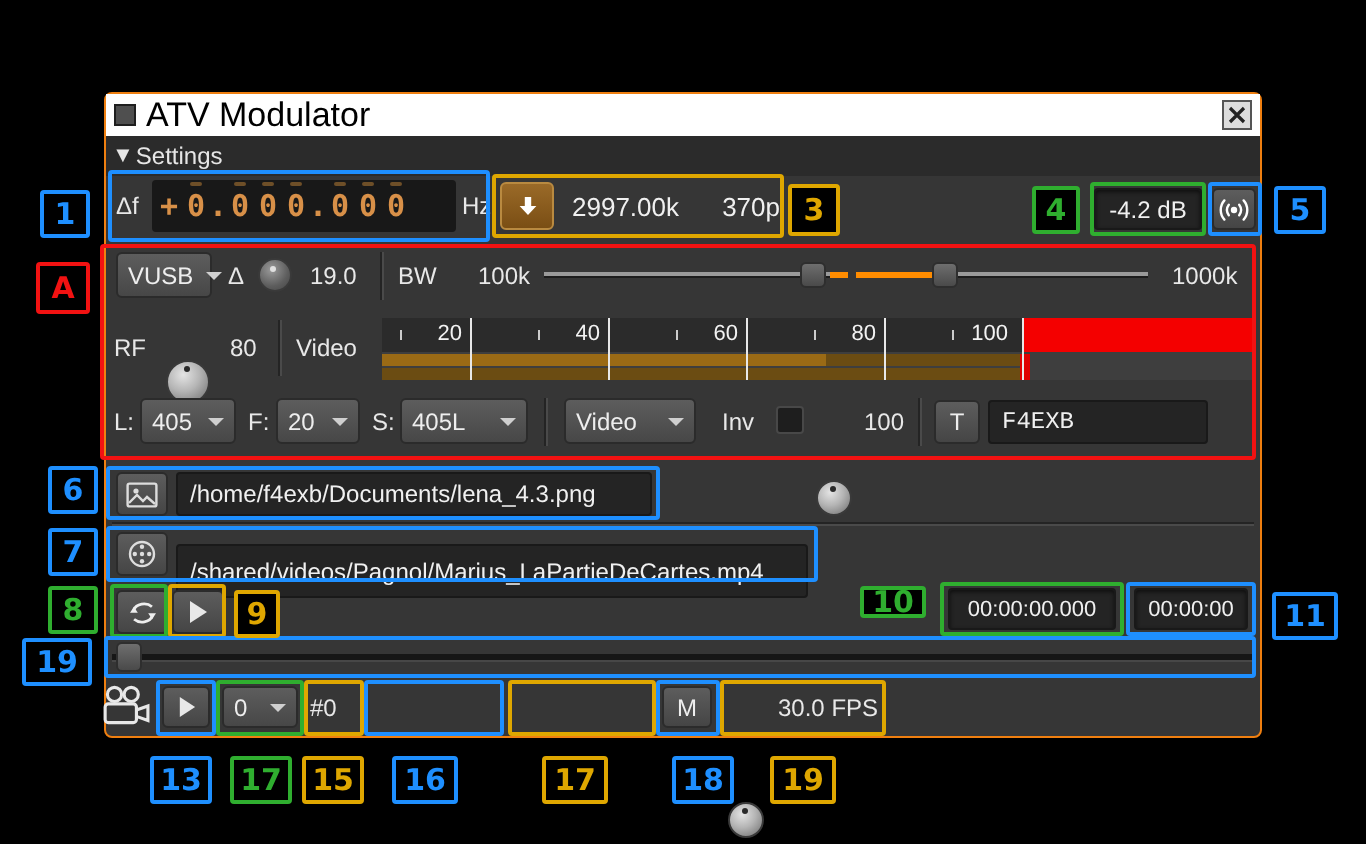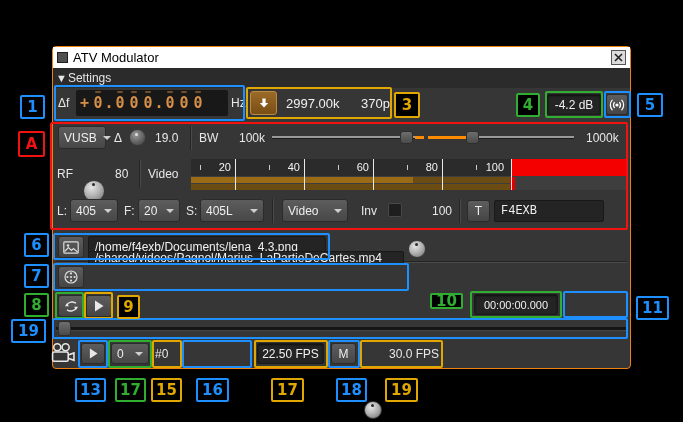--- a/index.html
+++ b/index.html
@@ -7,21 +7,21 @@
   #root {
     position:relative; width:683px; height:422px; background:#000;
     font-family:"Liberation Sans", sans-serif; overflow:hidden;
   }
   .abs { position:absolute; }
 
   
   .dlg-frame { border:1px solid #ef7f10; border-radius:4px; background:#363636; }
   .titlebar { background:#ffffff; display:flex; align-items:center; padding:0 4px; }
   .title-ico { width:11px; height:11px; background:#4f4f4f; border:1px solid #1f1f1f; margin-right:5px; }
-  .title-txt { color:#000; font-size:13px; line-height:1; }
+  .title-txt { color:#000; font-size:17px; line-height:1; }
   .close-btn { margin-left:auto; width:15px; height:15px; background:#dcdcdc; border:1px solid #555;
                display:flex; align-items:center; justify-content:center; }
   .settingsbar { background:#2b2b2b; color:#e6e6e6; font-size:12px; display:flex; align-items:center; padding:0 3px; }
   .tri-down { font-size:11px; color:#e6e6e6; margin-right:1px; }
 
   
   .lbl { color:#e8e8e8; font-size:12px; display:flex; align-items:center; white-space:nowrap; }
   .btn { display:flex; align-items:center; justify-content:center; color:#eee;
          background:linear-gradient(#5d5d5d,#454545); border:1px solid #2b2b2b; border-radius:3px; }
   .btn-brown { background:linear-gradient(#9a6a28,#7a4e14); border:1px solid #b98a40; }
@@ -247,38 +247,39 @@
   <div class="abs btn" style="left:58px;top:266px;width:26px;height:22px">
     <svg width="14" height="14" viewBox="0 0 14 14">
       <circle cx="7" cy="7" r="6" stroke="#ddd" fill="none" stroke-width="1.2"></circle>
       <circle cx="7" cy="7" r="1.1" fill="#ddd"></circle>
         <circle cx="7" cy="3.4" r="1.1" fill="#ddd"></circle>
       <circle cx="7" cy="10.6" r="1.1" fill="#ddd"></circle>
         <circle cx="3.4" cy="7" r="1.1" fill="#ddd"></circle>
       <circle cx="10.6" cy="7" r="1.1" fill="#ddd"></circle>
     </svg>
   </div>
-  <div class="abs field" style="left:88px;top:251px;width:316px;height:14px">/shared/videos/Pagnol/Marius_LaPartieDeCartes.mp4</div>
+  <div class="abs field" style="left:88px;top:272px;width:316px;height:27px">/shared/videos/Pagnol/Marius_LaPartieDeCartes.mp4</div>
 
   <div class="abs btn" style="left:58px;top:295px;width:26px;height:22px">
     <svg width="15" height="13" viewBox="0 0 16 14">
       <g stroke="#eee" fill="none" stroke-width="1.5">
         <path d="M12.8 3.6 A5.8 4.6 0 0 0 3 5.4"></path>
         <path d="M3.2 10.4 A5.8 4.6 0 0 0 13 8.6"></path>
       </g>
       <polygon points="1.0,6.8 5.2,6.8 3.1,3.6" fill="#eee"></polygon>
       <polygon points="10.8,7.2 15.0,7.2 12.9,10.4" fill="#eee"></polygon>
     </svg>
   </div>
   <div class="abs btn" style="left:86px;top:295px;width:26px;height:22px">
     <svg width="10" height="12" viewBox="0 0 10 12">
       <polygon points="1,0.5 9.5,6 1,11.5" fill="#e8e8e8"></polygon>
     </svg>
   </div>
   <div class="abs disp" style="left:474px;top:294px;width:84px;height:21px;font-size:11px">00:00:00.000</div>
+  <div class="abs disp" style="left:567px;top:294px;width:57px;height:21px;font-size:11px">00:00:00</div>
 
   <div class="abs" style="left:55px;top:320px;width:572px;height:17px">
     <div class="groove dark" style="position:absolute;left:1px;top:7px;width:570px"></div>
     <div class="shandle" style="position:absolute;left:3px;top:1px;height:15px"></div>
   </div>
 
   <svg class="abs" style="left:49px;top:342px" width="28" height="24" viewBox="0 0 26 23">
     <g stroke="#e8e8e8" stroke-width="1.5" fill="none">
       <circle cx="7.5" cy="5" r="3.4"></circle>
       <circle cx="15.5" cy="5" r="3.4"></circle>
@@ -289,21 +290,20 @@
   <div class="abs btn" style="left:81px;top:343px;width:24px;height:21px">
     <svg width="9" height="11" viewBox="0 0 10 12">
       <polygon points="1,0.5 9.5,6 1,11.5" fill="#e8e8e8"></polygon>
     </svg>
   </div>
   <div class="abs combo" style="left:111px;top:343px;width:38px;height:21px">
     <span>0</span>
     <span class="carrow"></span>
   </div>
   <div class="abs lbl" style="left:155px;top:343px;height:21px">#0</div>
-  <div class="abs disp" style="left:257px;top:343px;width:67px;height:21px">22.50 FPS</div>
   <div class="abs btn" style="left:331px;top:343px;width:25px;height:21px;font-size:12px">M</div>
   <div class="abs knob k18" style="left:364px;top:344px"></div>
   <div class="abs lbl" style="left:389px;top:343px;height:21px">30.0 FPS</div>
 
   <div class="ab c-blue" style="left:54px;top:85px;width:191px;height:36px"></div>
   <div class="ab c-yellow" style="left:246px;top:87px;width:146px;height:32px"></div>
   <div class="ab c-green" style="left:545px;top:91px;width:58px;height:27px"></div>
   <div class="ab c-blue" style="left:604px;top:91px;width:27px;height:27px"></div>
   <div class="ab c-red" style="left:50px;top:122px;width:578px;height:108px"></div>
   <div class="ab c-blue" style="left:53px;top:233px;width:277px;height:27px"></div>

